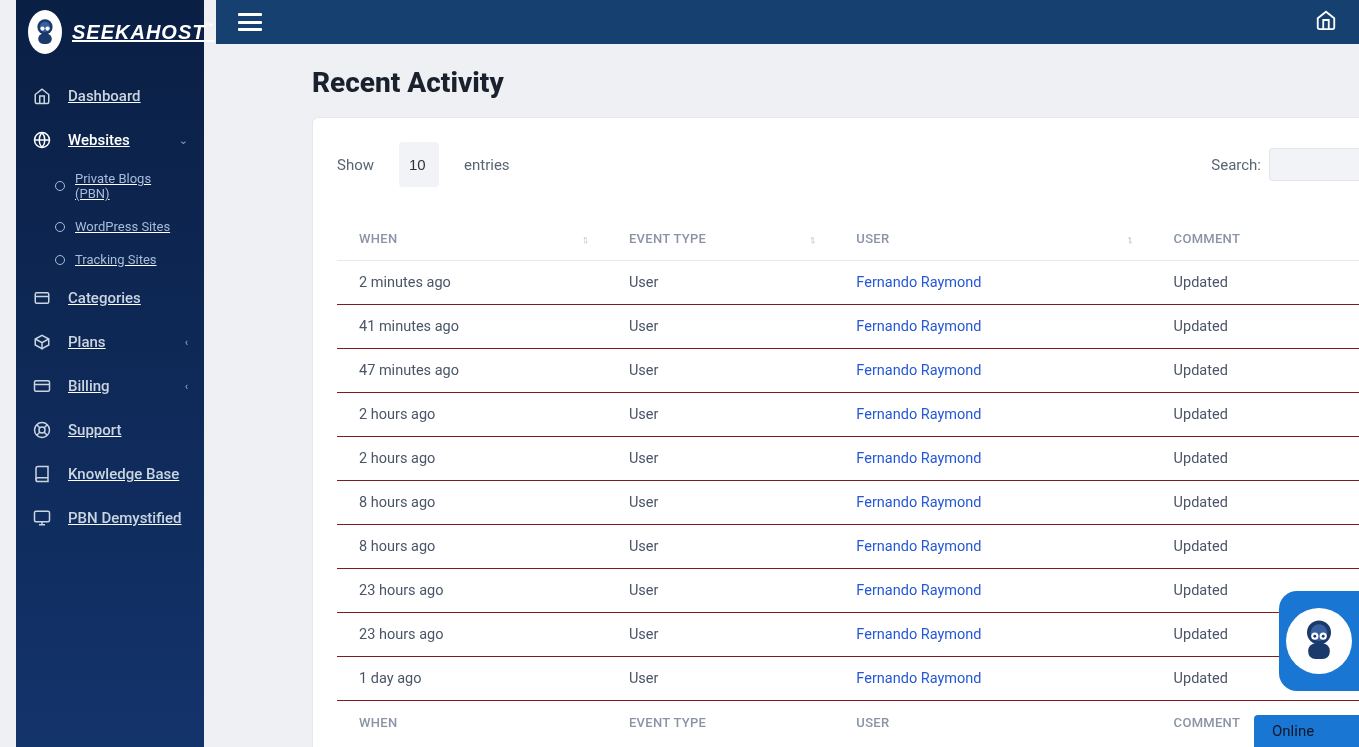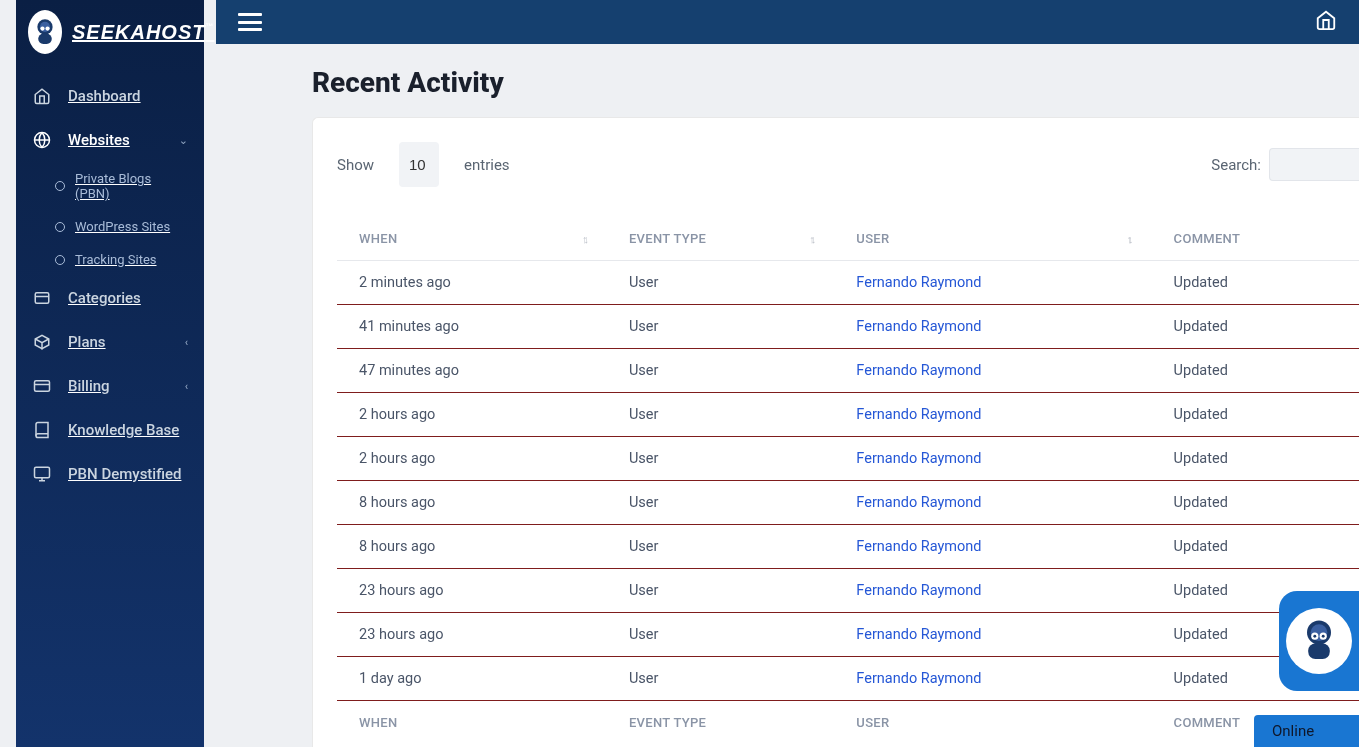--- a/index.html
+++ b/index.html
@@ -311,20 +311,33 @@
       <span class="nav-icon">
         <svg width="18" height="18" viewBox="0 0 24 24" fill="none" stroke="currentColor" stroke-width="2">
             <rect x="2" y="5" width="20" height="14" rx="2"></rect>
             <line x1="2" y1="10" x2="22" y2="10"></line>
           </svg>
       </span>
       <span>Billing</span>
       <span class="nav-caret">‹</span>
     </div>
 
+    <div class="nav-item">
+      <span class="nav-icon">
+        <svg width="18" height="18" viewBox="0 0 24 24" fill="none" stroke="currentColor" stroke-width="2">
+            <circle cx="12" cy="12" r="10"></circle>
+            <circle cx="12" cy="12" r="4"></circle>
+            <line x1="5" y1="5" x2="9" y2="9"></line>
+            <line x1="15" y1="15" x2="19" y2="19"></line>
+            <line x1="5" y1="19" x2="9" y2="15"></line>
+            <line x1="15" y1="9" x2="19" y2="5"></line>
+          </svg>
+      </span>
+      <span>Support</span>
+    </div>
 
     <div class="nav-item">
       <span class="nav-icon">
         <svg width="18" height="18" viewBox="0 0 24 24" fill="none" stroke="currentColor" stroke-width="2">
             <path d="M4 19.5A2.5 2.5 0 0 1 6.5 17H20"></path>
             <path d="M6.5 2H20v20H6.5A2.5 2.5 0 0 1 4 19.5v-15A2.5 2.5 0 0 1 6.5 2z"></path>
           </svg>
       </span>
       <span>Knowledge Base</span>
     </div>

